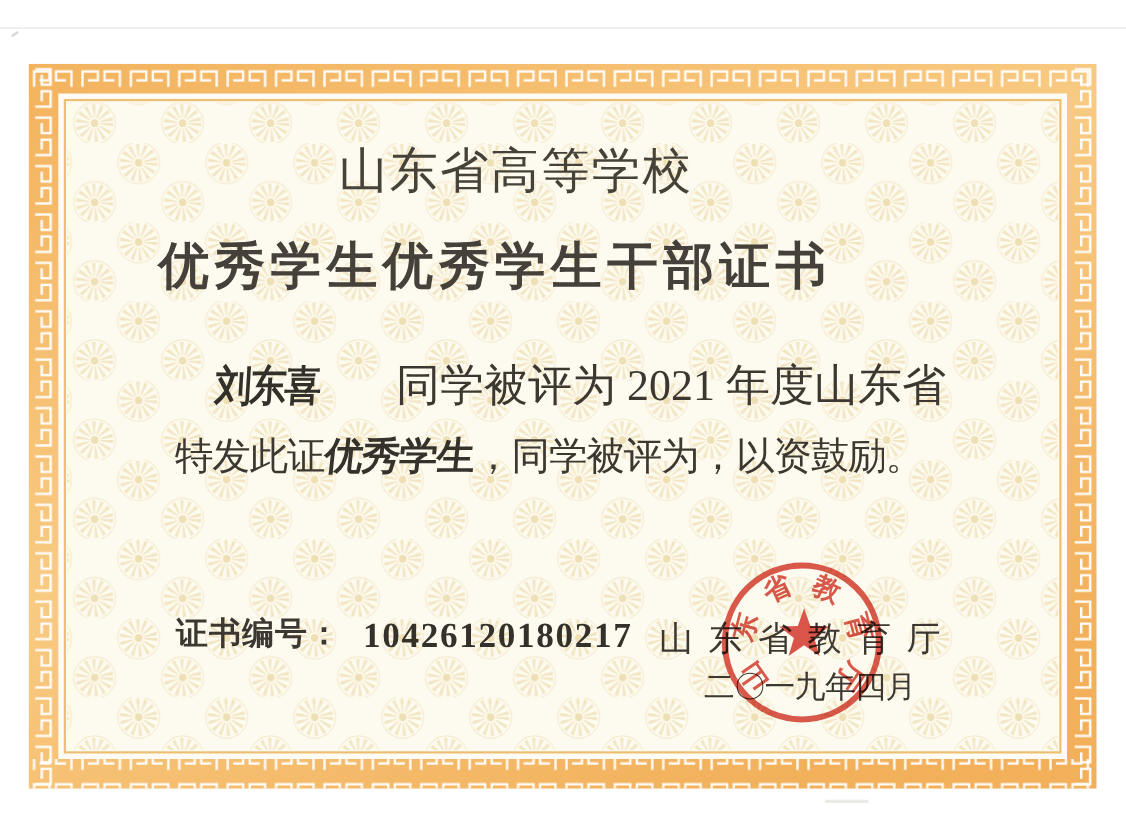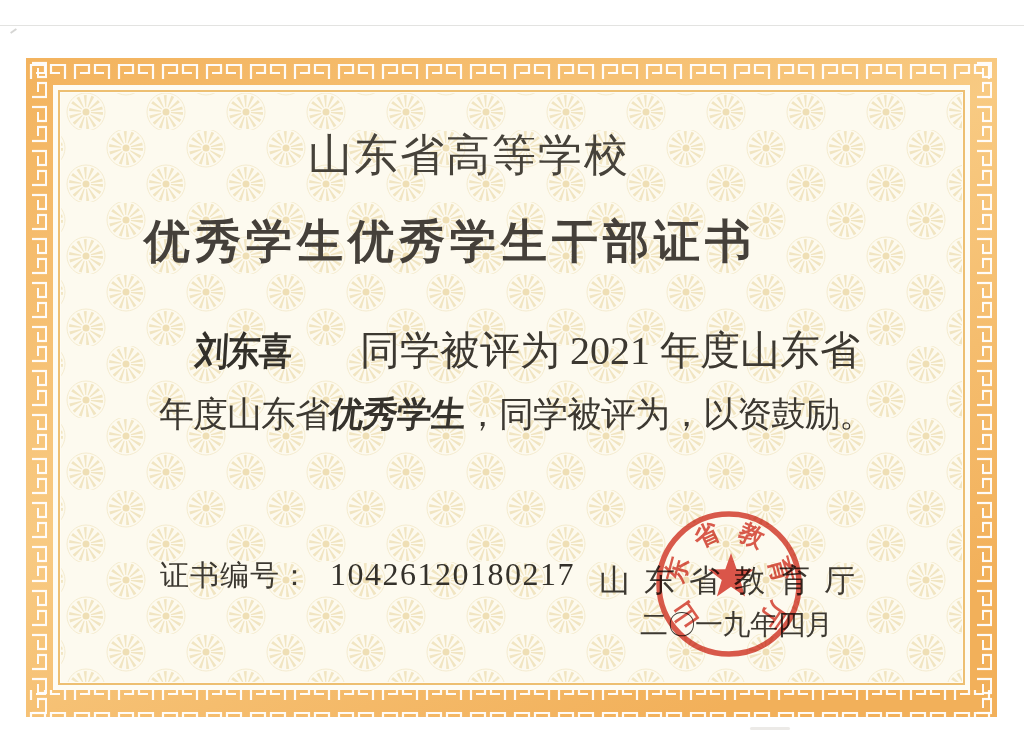--- a/index.html
+++ b/index.html
@@ -34,21 +34,21 @@
     display:inline-block;font-size:38px;font-weight:700;letter-spacing:-2px;
     transform:scaleX(.88) skewX(-4deg);transform-origin:left bottom;
     margin-right:58px;color:#33302a;
   }
   .body-line2{left:133px;top:334px;width:760px;font-size:35px;line-height:46px;letter-spacing:-1px;white-space:nowrap;}
   .emphasis{
     display:inline-block;font-weight:700;letter-spacing:-1px;
     transform:skewX(-6deg);color:#35322c;
   }
 
-  .numrow{left:134px;top:498px;display:flex;align-items:flex-start;white-space:nowrap;}
+  .numrow{left:134px;top:498px;display:flex;align-items:flex-end;white-space:nowrap;font-weight:bold;}
   .num-label{font-size:29px;letter-spacing:1px;}
   .num-value{font-size:32px;letter-spacing:1.5px;margin-left:20px;color:#34312b;}
 
   .issuer{left:573px;top:502px;font-size:31px;letter-spacing:14px;white-space:nowrap;z-index:2;}
   .issue-date{left:614px;top:548px;font-size:28px;letter-spacing:-0.5px;white-space:nowrap;z-index:2;}
 
   .seal{
     position:absolute;left:628px;top:451px;width:150px;height:150px;
     mix-blend-mode:multiply;opacity:.9;z-index:3;
   }
@@ -103,21 +103,21 @@
 
   <div class="layer title">山东省高等学校</div>
 
   <div class="layer subtitle">优秀学生优秀学生干部证书</div>
 
   <div class="layer body-line1">
     <span class="recipient">刘东喜</span><span>同学被评为 2021 年度山东省</span>
   </div>
 
   <div class="layer body-line2">
-    <span>年度山东省</span><span class="emphasis">优秀学生</span><span>，同学被评为，以资鼓励。</span>
+    <span>特发此证</span><span class="emphasis">优秀学生</span><span>，同学被评为，以资鼓励。</span>
   </div>
 
   <div class="layer numrow">
     <span class="num-label">证书编号：</span>
     <span class="num-value">10426120180217</span>
   </div>
 
   <div class="layer issuer">山东省教育厅</div>
 
   <div class="layer issue-date">二〇一九年四月</div>

